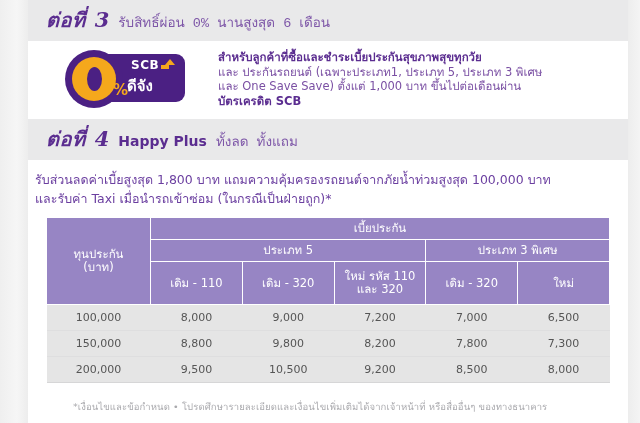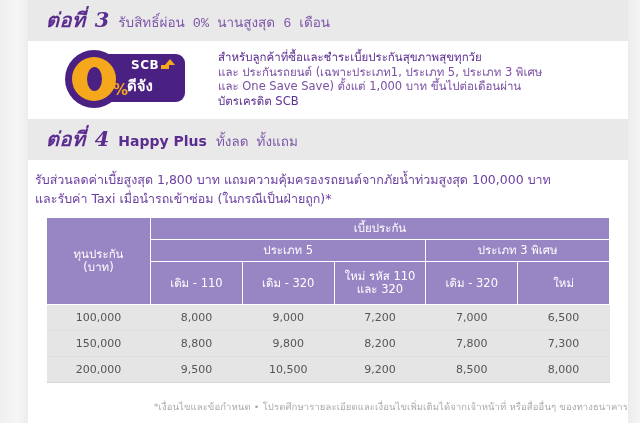--- a/index.html
+++ b/index.html
@@ -155,21 +155,21 @@
   .s3-text {
     flex: 1;
     padding-right: 14px;
   }
   .s3-line {
     font-size: 11.5px;
     color: #7a4fa3;
     line-height: 14.5px;
     white-space: nowrap;
   }
-  .s3-line b { color: #5b2d90; font-weight: normal; margin-top: 44px; }
+  .s3-line b { color: #5b2d90; font-weight: bold; margin-top: 44px; }
 
   
   .s4-body {
     padding: 10px 0 9px 7px;
     background: #ffffff;
   }
   .s4-line {
     font-size: 12.5px;
     color: #6b3fa0;
     line-height: 19px;
@@ -201,21 +201,21 @@
     text-align: center;
     padding: 6px 2px;
     border-bottom: 1px solid #dededf;
     background: #e5e5e5;
   }
   table.rate tr.last td { border-bottom: 1px solid #d6d6d7; }
   .col-cap { width: 104px; }
 
   
   .footnote {
-    text-align: right;
+    text-align: left;
     font-size: 9.5px;
     color: #a9a9ad;
     padding-top: 16px;
     letter-spacing: .1px;
     padding-left: 45px;
   }
 </style>
 </head>
 <body>
 

